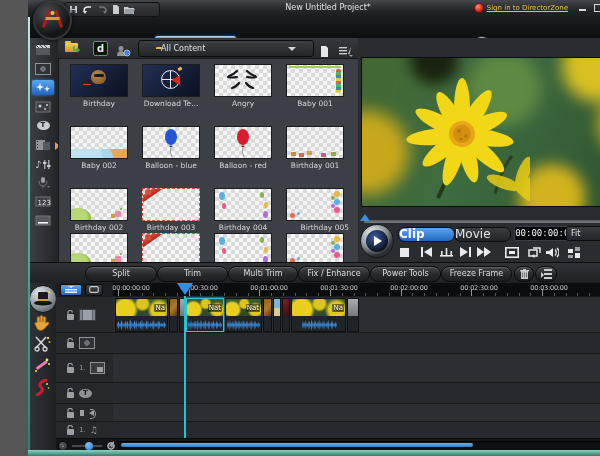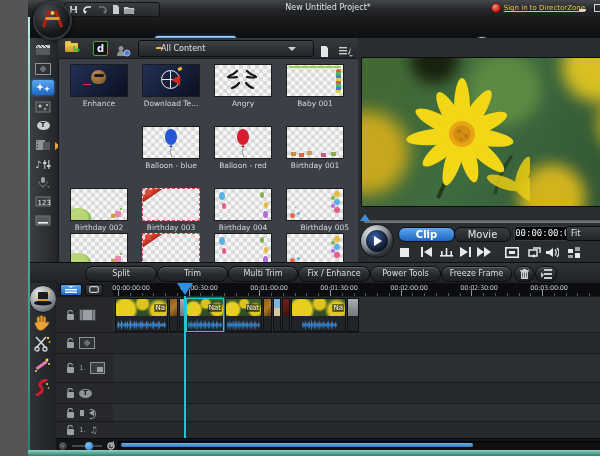--- a/index.html
+++ b/index.html
@@ -9,21 +9,21 @@
   .a{position:absolute;}
   
   .frame-left{left:0;top:17px;bottom:0;width:2px;background:linear-gradient(180deg,#bfeee6,#58b3a2 40%,#2d7f6f);}
   .frame-right{right:0;top:17px;bottom:0;width:7px;background:linear-gradient(180deg,#cff2ea,#5cb3a2 45%,#2d7f6f);}
   .frame-bottom{left:0;right:0;bottom:0;height:6px;background:linear-gradient(180deg,#8ed2c2,#2d7f6f);}
   
   #titlebar{left:0;top:0;right:0;height:17px;background:linear-gradient(#44474b,#232527 60%,#1b1d1f);border-bottom:1px solid #0a0b0c;}
   #win-title{left:0;right:0;top:3px;text-align:center;font-size:8px;color:#e3e5e8;}
   #quickbar{left:36px;top:2px;width:86px;height:13px;border:1px solid #121315;border-radius:3px;background:linear-gradient(#3a3d41,#27292c);display:flex;align-items:center;gap:4px;padding:0 4px;}
   #quickbar svg{display:block;}
-  #signin{right:43px;top:3px;display:flex;align-items:center;gap:3px;}
+  #signin{right:60px;top:3px;display:flex;align-items:center;gap:3px;}
   #signin .dot{width:8px;height:8px;border-radius:50%;background:radial-gradient(circle at 35% 30%,#ff8a7a,#c81e12 70%);border:1px solid #7e0d06;}
   #signin .txt{font-size:7px;color:#f0c83c;text-decoration:underline;}
   .winbtn{top:3px;width:12px;height:10px;color:#d4d6d9;font-size:9px;line-height:10px;text-align:center;}
   #btn-min span{display:inline-block;width:7px;height:2px;background:#d4d6d9;margin-top:6px;}
   #btn-max span{display:inline-block;width:7px;height:6px;border:1px solid #d4d6d9;margin-top:1px;}
   
   #app-logo{left:5px;top:1px;width:35px;height:35px;border-radius:50%;z-index:40;
     background:radial-gradient(circle at 35% 28%,#4a4e54,#141517 65%);
     border:2px solid #33363a;box-shadow:0 0 4px rgba(0,0,0,.8);}
   
@@ -90,21 +90,21 @@
                radial-gradient(circle at 72% 88%,#d2b31e 0 10%,transparent 16%),
                radial-gradient(circle at 30% 8%,#18220f 0 7%,transparent 12%),
                radial-gradient(circle at 55% 25%,#5d8a42 0 14%,transparent 22%),
                linear-gradient(115deg,#44672f,#3e6b40 45%,#2e5230);}
   #seekbar{left:6px;top:182px;width:250px;height:3px;background:linear-gradient(#55585c,#7b7f84);border-radius:2px;}
   #seek-thumb{left:2px;top:176px;width:0;height:0;border-left:5px solid transparent;border-right:5px solid transparent;border-bottom:7px solid #3f8fe0;}
   #play-btn{left:2px;top:186px;width:32px;height:32px;border-radius:50%;
     background:radial-gradient(circle at 35% 28%,#eef1f4,#8e959c 45%,#2c3034 70%);border:1px solid #14161a;display:flex;align-items:center;justify-content:center;}
   #play-btn .inner{width:22px;height:22px;border-radius:50%;background:radial-gradient(circle at 40% 35%,#3a62a8,#0d1422 70%);display:flex;align-items:center;justify-content:center;}
   #play-btn .tri{width:0;height:0;border-top:5px solid transparent;border-bottom:5px solid transparent;border-left:8px solid #fff;margin-left:2px;}
-  .pvbtn{height:13px;border-radius:7px;font-size:10px;line-height:13px;text-align:center;color:#e6e8ea;border:1px solid #0c0d0f;}
+  .pvbtn{height:13px;border-radius:7px;font-size:12px;line-height:13px;color:#e6e8ea;border:1px solid #0c0d0f;}
   #btn-clip{left:40px;top:189px;width:55px;background:linear-gradient(#5da6f0,#1f66c0);color:#fff;font-weight:bold;}
   #btn-movie{left:96px;top:189px;width:55px;background:linear-gradient(#3a3d42,#222428);}
   #timecode{left:156px;top:188px;width:60px;height:13px;background:#050607;border:1px solid #3a3d41;border-radius:2px;
     font-family:"DejaVu Sans Mono","Liberation Mono",monospace;font-size:9px;line-height:13px;text-align:center;color:#f2f4f6;}
   #fit-dd{left:208px;top:188px;width:40px;height:13px;background:linear-gradient(#3a3d42,#222428);border:1px solid #0c0d0f;border-radius:2px;display:flex;align-items:center;padding:0 4px;gap:4px;}
   #fit-dd .lbl{font-size:8px;color:#e0e2e5;flex:1;}
   #fit-dd .car{width:0;height:0;border-left:3.5px solid transparent;border-right:3.5px solid transparent;border-top:4px solid #cfd2d6;}
   .trans{top:208px;width:16px;height:12px;display:flex;align-items:center;justify-content:center;}
   
   #fnbar{left:0;top:262px;right:0;height:21px;background:linear-gradient(#303338,#1e2023);border-top:1px solid #0c0d0e;border-bottom:1px solid #0a0b0c;}
@@ -341,21 +341,21 @@
           <path d="M13 2 L10 9 L11.5 9.5 Z" fill="#c9ccd0"></path>
           <path d="M11 10 l4 0 l-2 2 z" fill="#9aa0a6"></path>
         </svg>
     </div>
   </div>
 
   <div class="a" id="library">
 
     <div class="a lib-item" style="left:6px;top:5px;">
       <div class="thumb t-dark t-upgrade"></div>
-      <div class="lib-label">Enhance</div>
+      <div class="lib-label">Birthday</div>
     </div>
     <div class="a lib-item" style="left:78px;top:5px;">
       <div class="thumb t-dark t-download"></div>
       <div class="lib-label">Download Te...</div>
     </div>
     <div class="a lib-item" style="left:150px;top:5px;">
       <div class="thumb">
         <svg width="56" height="31">
             <g stroke="#15171a" stroke-width="2.2" fill="none" stroke-linecap="round">
               <path d="M22 6 q-4 4 -8 5"></path>
@@ -367,20 +367,24 @@
             </g>
           </svg>
       </div>
       <div class="lib-label">Angry</div>
     </div>
     <div class="a lib-item" style="left:222px;top:5px;">
       <div class="thumb t-baby1"></div>
       <div class="lib-label">Baby 001</div>
     </div>
 
+    <div class="a lib-item" style="left:6px;top:67px;">
+      <div class="thumb t-baby2"></div>
+      <div class="lib-label">Baby 002</div>
+    </div>
     <div class="a lib-item" style="left:78px;top:67px;">
       <div class="thumb">
         <svg width="56" height="31">
             <ellipse cx="28" cy="10" rx="6" ry="8" fill="#2456d8"></ellipse>
             <path d="M28 18 l-2 2 l4 0 z" fill="#1a3fa8"></path>
             <path d="M28 20 q-2 5 1 10" stroke="#9aa0a6" fill="none"></path>
           </svg>
       </div>
       <div class="lib-label">Balloon - blue</div>
     </div>

